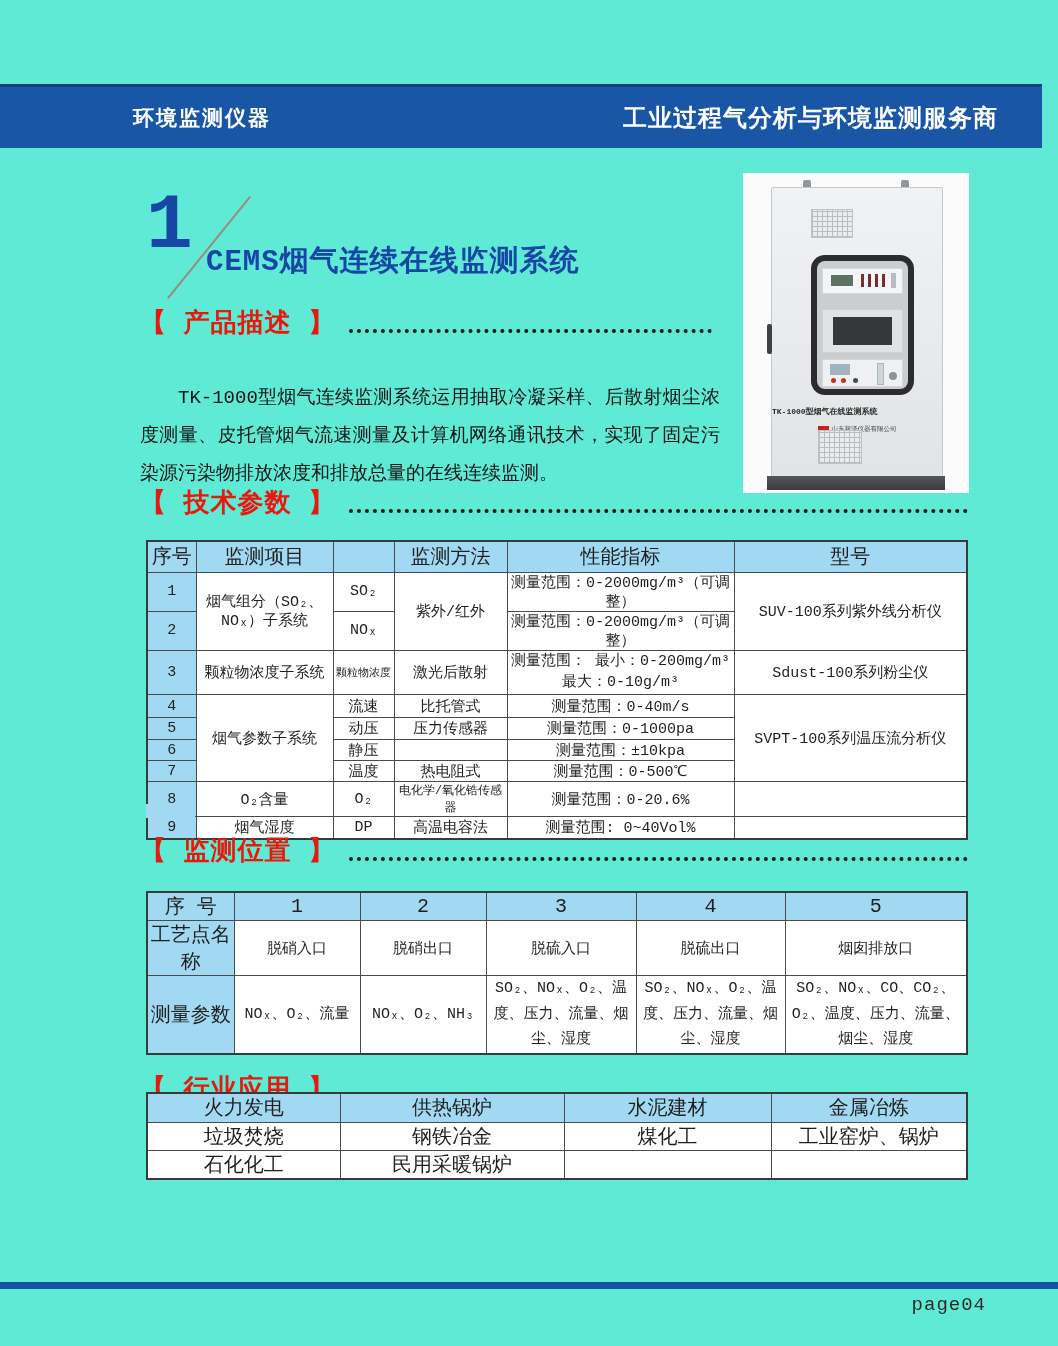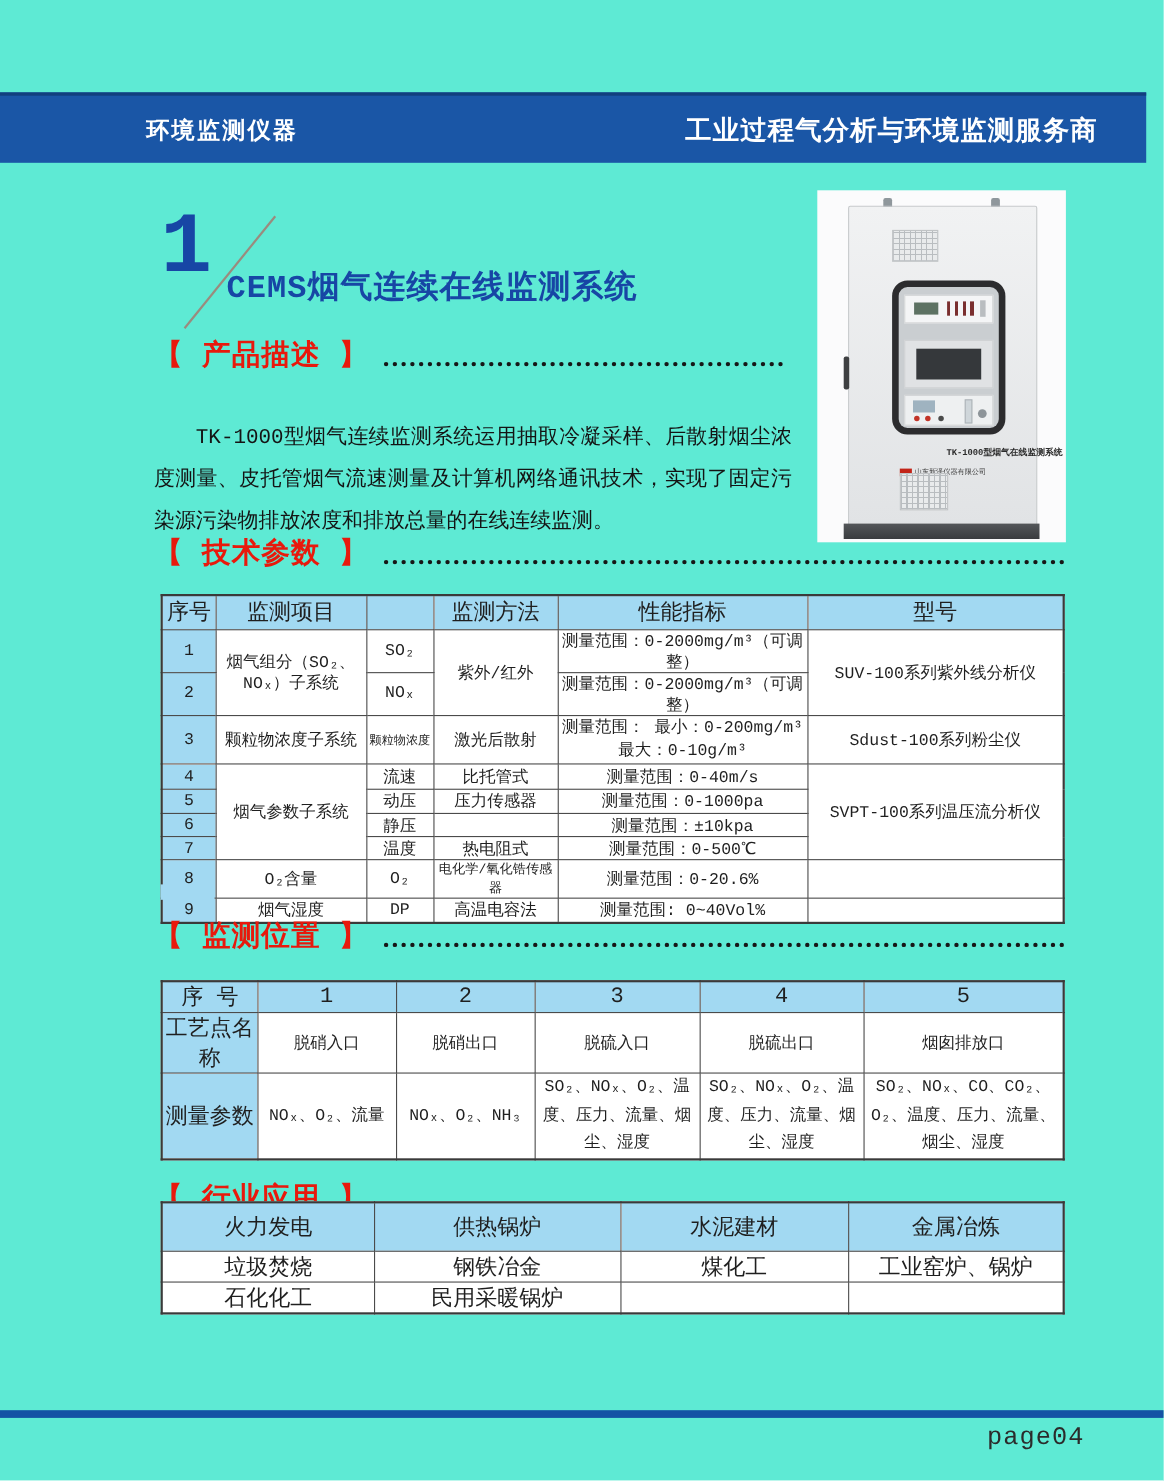--- a/index.html
+++ b/index.html
@@ -57,32 +57,32 @@
   .keys{position:absolute;left:38px;top:5px;width:26px;height:13px;
       background:repeating-linear-gradient(90deg,#7a2f2f 0 3px,transparent 3px 7px);}
   .slot{position:absolute;right:6px;top:4px;width:5px;height:15px;background:#b9bdc0;}
   .panel2{position:absolute;left:5px;right:5px;top:48px;height:42px;background:#e0e2e4;border:1px solid #d0d2d4;}
   .screen{position:absolute;left:10px;right:10px;top:7px;bottom:7px;background:#35383b;}
   .panel3{position:absolute;left:5px;right:5px;top:98px;height:26px;background:#eef0f1;border:1px solid #d4d6d8;}
   .lcd2{position:absolute;left:7px;top:4px;width:20px;height:11px;background:#9fb3c0;}
   .dot{position:absolute;top:18px;width:5px;height:5px;border-radius:50%;background:#c23327;}
   .tube{position:absolute;right:18px;top:3px;width:5px;height:20px;background:#cfd6da;border:1px solid #aeb5b9;}
   .knob{position:absolute;right:5px;top:12px;width:8px;height:8px;border-radius:50%;background:#8d9499;}
-  .cab-label{position:absolute;left:0;top:218px;width:100%;text-align:right;
-      font-size:8px;font-weight:bold;color:#2b2b2b;letter-spacing:0;padding-left:24px;}
+  .cab-label{position:absolute;left:0;top:218px;width:100%;text-align:left;
+      font-size:8px;font-weight:bold;color:#2b2b2b;letter-spacing:0;}
   .brand-row{position:absolute;left:0;top:237px;width:100%;display:flex;justify-content:center;align-items:center;gap:3px;}
   .brand-logo{width:11px;height:7px;background:#c22418;}
   .brand-text{font-size:6.5px;color:#3c3c3c;}
   .handle{position:absolute;left:-5px;top:136px;width:5px;height:30px;background:#3e4042;border-radius:2px;}
   .plinth{position:absolute;left:24px;top:303px;width:178px;height:14px;
       background:linear-gradient(180deg,#54575a,#3a3c3f);}
 
   
   .footer-line{position:absolute;left:0;top:1282px;width:1058px;height:7px;background:#1452A4;}
-  .page-num{position:absolute;top:1294px;right:72px;font-size:23px;color:#2b2b2b;letter-spacing:1px;}
+  .page-num{position:absolute;top:1294px;right:72px;font-size:19px;color:#2b2b2b;letter-spacing:1px;}
 </style>
 </head>
 <body>
 
 <div class="page">
 
   <div class="top-banner">
     <div class="banner-left">环境监测仪器</div>
     <div class="banner-right">工业过程气分析与环境监测服务商</div>
   </div>
@@ -272,21 +272,21 @@
   </div>
 
   <table style="left:146px;top:1092px;width:820px;">
     <colgroup>
         <col style="width:193px">
         <col style="width:224px">
         <col style="width:207px">
         <col style="width:196px">
       </colgroup>
     <tbody>
-        <tr style="height:44px;margin-top:16px;">
+        <tr style="height:29px;margin-top:16px;">
       <td class="blue hdr">火力发电</td>
       <td class="blue hdr">供热锅炉</td>
       <td class="blue hdr">水泥建材</td>
       <td class="blue hdr">金属冶炼</td>
     </tr>
     <tr style="height:28px;">
       <td class="hdr">垃圾焚烧</td>
       <td class="hdr">钢铁冶金</td>
       <td class="hdr">煤化工</td>
       <td class="hdr">工业窑炉、锅炉</td>

